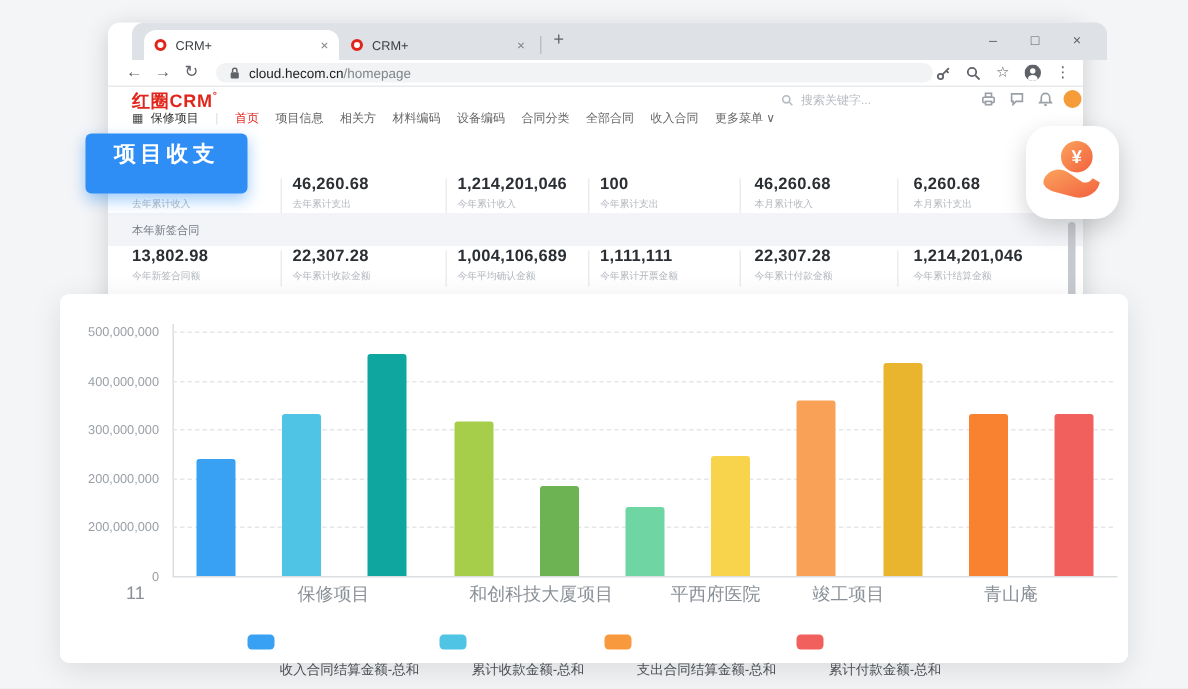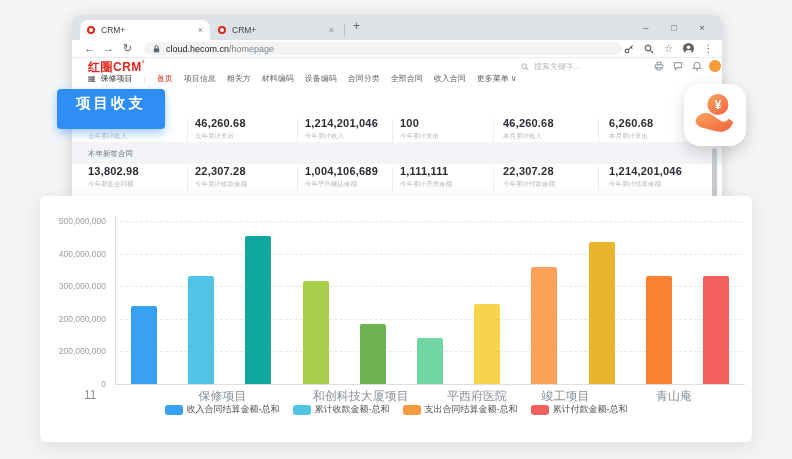--- a/index.html
+++ b/index.html
@@ -2,21 +2,21 @@
 <html><head>
 <meta charset="utf-8">
 <style>
   html,body{margin:0;padding:0;background:#e9ebee;}
   .canvas{position:relative;width:792px;height:459px;background:#f4f5f7;overflow:hidden;
     font-family:"Liberation Sans","DejaVu Sans",sans-serif;}
 
   
   .browser{position:absolute;left:72px;top:15px;width:650px;height:215px;background:#fff;
     border-radius:8px 8px 0 0;box-shadow:0 3px 16px rgba(0,0,0,.16);z-index:1;}
-  .tabstrip{position:absolute;left:0;top:0;width:650px;height:25px;background:#dee1e6;border-radius:8px 8px 0 0;}
+  .tabstrip{position:absolute;left:16px;top:0;width:650px;height:25px;background:#dee1e6;border-radius:8px 8px 0 0;}
   .tab{position:absolute;top:5px;width:130px;height:20px;display:flex;align-items:center;padding:0 7px;box-sizing:border-box;}
   .tab.active{background:#fff;border-radius:8px 8px 0 0;}
   .favicon{width:8px;height:8px;border:2.5px solid #e1251b;border-radius:50%;box-sizing:border-box;flex:0 0 auto;background:#fff;}
   .tabtitle{font-size:8.5px;color:#3c4043;margin-left:6px;white-space:nowrap;overflow:hidden;flex:1;}
   .tabclose{font-size:9px;color:#80868b;margin-left:4px;}
   .tabsep{position:absolute;left:272px;top:9px;width:1px;height:12px;background:#9aa0a6;opacity:.5;}
   .newtab{position:absolute;left:281px;top:4px;font-size:12px;color:#5f6368;}
   #winctl{position:absolute;right:6px;top:0;height:25px;display:flex;}
   .wbtn{width:28px;text-align:center;line-height:25px;font-size:9.5px;color:#5f6368;}
 
@@ -64,21 +64,21 @@
     box-shadow:0 5px 20px rgba(0,0,0,.10);z-index:5;}
   .gridline{position:absolute;left:75px;width:627px;height:0;border-top:1px dashed #e4e7ea;}
   .ytick{position:absolute;left:0;width:66px;text-align:right;font-size:8.5px;color:#9aa0a6;}
   .vaxis{position:absolute;left:75px;top:20px;width:1px;height:168px;background:#dcdfe2;}
   .haxis{position:absolute;left:75px;top:188px;width:630px;height:1px;background:#dcdfe2;}
   .bar{position:absolute;width:26px;border-radius:2px 2px 0 0;}
   .xtick{position:absolute;top:192px;width:120px;text-align:left;font-size:12px;color:#8a9097;white-space:nowrap;}
   #legend{position:absolute;left:0;top:207px;width:712px;display:flex;justify-content:center;align-items:center;gap:13px;}
   .lgitem{display:flex;align-items:center;gap:4px;}
   .lgsw{width:18px;height:10px;border-radius:3px;display:inline-block;}
-  .lgtext{font-size:9px;color:#4a4e54;}
+  .lgtext{font-size:9px;color:#4a4e54;margin-top:37px;}
 
   
   .badge{position:absolute;left:57px;top:89px;width:108px;height:40px;background:#2f8ef5;border-radius:4px;
     color:#fff;font-size:14.5px;font-weight:bold;letter-spacing:3px;text-align:center;line-height:28px;
     box-shadow:0 4px 10px rgba(47,142,245,.45);z-index:10;}
   .floaticon{position:absolute;left:684px;top:84px;width:62px;height:62px;background:#fff;border-radius:16px;
     box-shadow:0 6px 16px rgba(0,0,0,.18);z-index:10;display:flex;align-items:center;justify-content:center;}
 </style>
 </head>
 <body>

